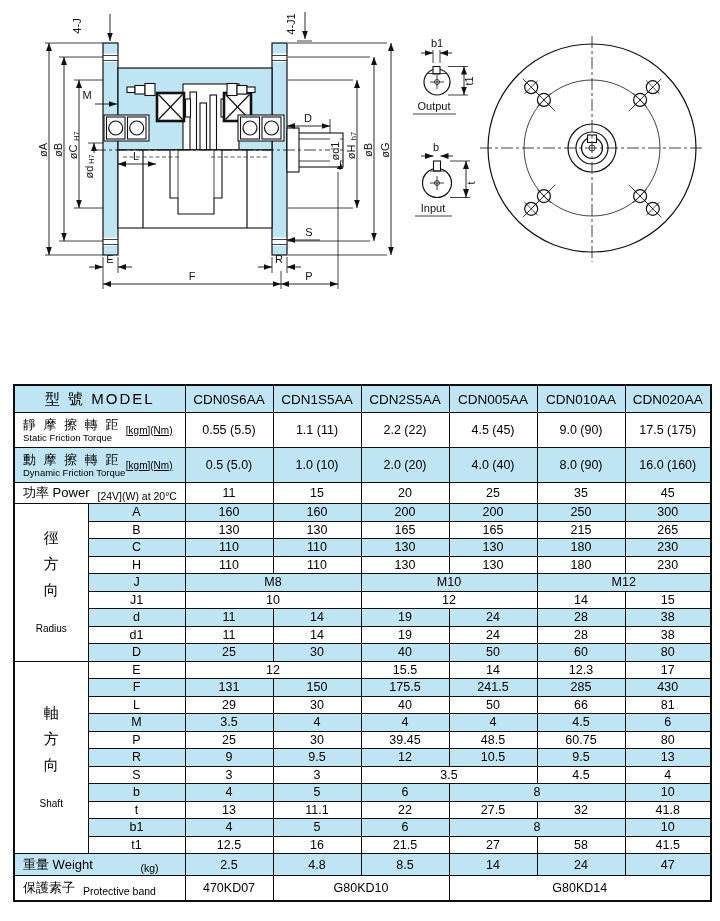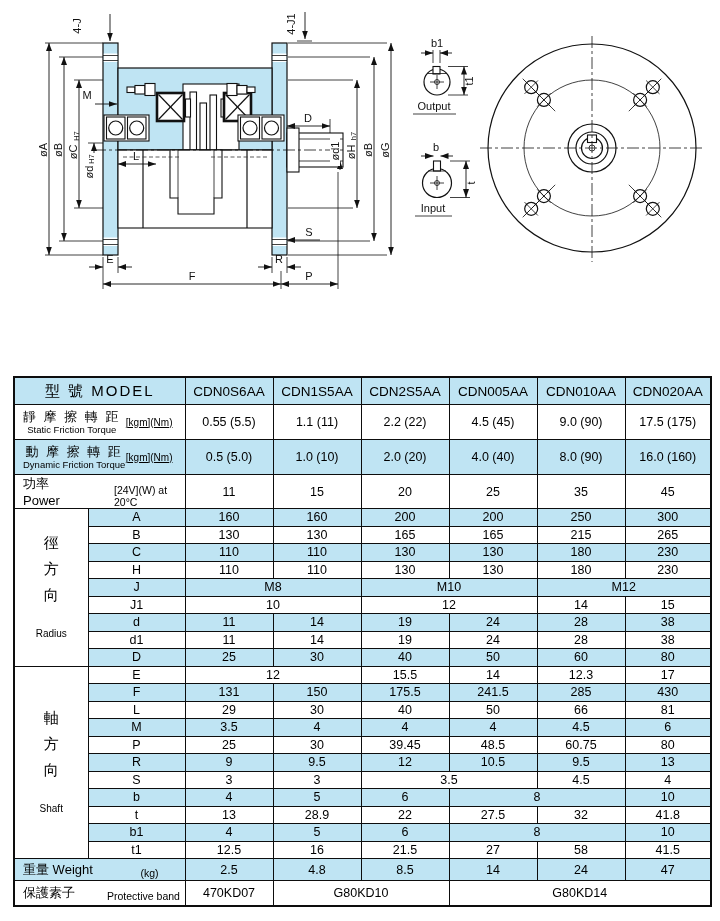--- a/index.html
+++ b/index.html
@@ -1,44 +1,44 @@
 <!DOCTYPE html>
 <html><head>
 <meta charset="utf-8">
 <style>
   html,body{margin:0;padding:0;background:#fff;}
   .page{position:relative;width:720px;height:921px;background:#fff;overflow:hidden;
         font-family:"Liberation Sans",sans-serif;color:#000;}
   .drawing{position:absolute;left:0;top:0;}
 
   
-  .tablewrap{position:absolute;left:13px;top:376px;}
+  .tablewrap{position:absolute;left:13px;top:384px;}
   table.spec{border-collapse:collapse;table-layout:fixed;width:698px;
              border:2.5px solid #0d0d0d;font-family:"Liberation Sans",sans-serif;}
   table.spec td,table.spec th{border:1.5px solid #0d0d0d;text-align:center;vertical-align:middle;
              padding:0;font-weight:normal;color:#000;overflow:hidden;}
   tr.shaded>td,tr.shaded>th{background:#BFE4F3;}
   tr.shaded>td.group-cell{background:#fff;}
   th.model-label{font-size:15px;letter-spacing:2px;height:26px;}
   th.model-name{font-size:13.5px;margin-left:12px;}
   td.label-cell,th.model-label{border-right-width:2.5px;}
   td.rowlab{border-right-width:2.5px;font-size:12.5px;}
   tr.r-spec td{height:34px;}
   tr.r-power td{height:20px;}
   tr.r-data td{height:16.5px;font-size:12.5px;}
   tr.r-weight td{height:21px;}
   tr.r-prot td{height:24px;font-size:12.5px;}
   td.val{font-size:12.5px;}
-  .spec-label{display:flex;align-items:center;justify-content:space-between;padding:0 12px 0 8px;text-align:center;}
+  .spec-label{display:flex;align-items:center;justify-content:space-between;padding:0 12px 0 8px;text-align:left;}
   .spec-label .zh{font-size:13px;letter-spacing:2px;line-height:15px;}
   .spec-label .en{font-size:9.5px;line-height:11px;}
   .spec-label .unit{font-size:10px;text-decoration:underline;}
   .inline-label{display:flex;align-items:flex-end;justify-content:flex-start;padding-left:8px;gap:8px;text-align:left;}
   .inline-label .zh{font-size:13px;}
-  .inline-label .en{font-size:10.5px;margin-left:24px;}
+  .inline-label .en{font-size:10.5px;}
   .inline-label.spread{justify-content:space-between;padding-right:26px;}
   td.group-cell{background:#fff;}
   .groupbox{display:flex;flex-direction:column;align-items:center;justify-content:center;gap:11px;}
   .gchar{font-size:15px;line-height:15px;}
   .gen{font-size:10px;margin-top:15px;}
 </style>
 </head>
 <body>
 
 <div class="page">
@@ -548,21 +548,21 @@
             <td class="rowlab">b</td>
             <td class="val">4</td>
             <td class="val">5</td>
             <td class="val">6</td>
             <td class="val" colspan="2">8</td>
             <td class="val">10</td>
           </tr>
           <tr class="r-data">
             <td class="rowlab">t</td>
             <td class="val">13</td>
-            <td class="val">28.9</td>
+            <td class="val">11.1</td>
             <td class="val">22</td>
             <td class="val">27.5</td>
             <td class="val">32</td>
             <td class="val">41.8</td>
           </tr>
           <tr class="r-data shaded">
             <td class="rowlab">b1</td>
             <td class="val">4</td>
             <td class="val">5</td>
             <td class="val">6</td>

